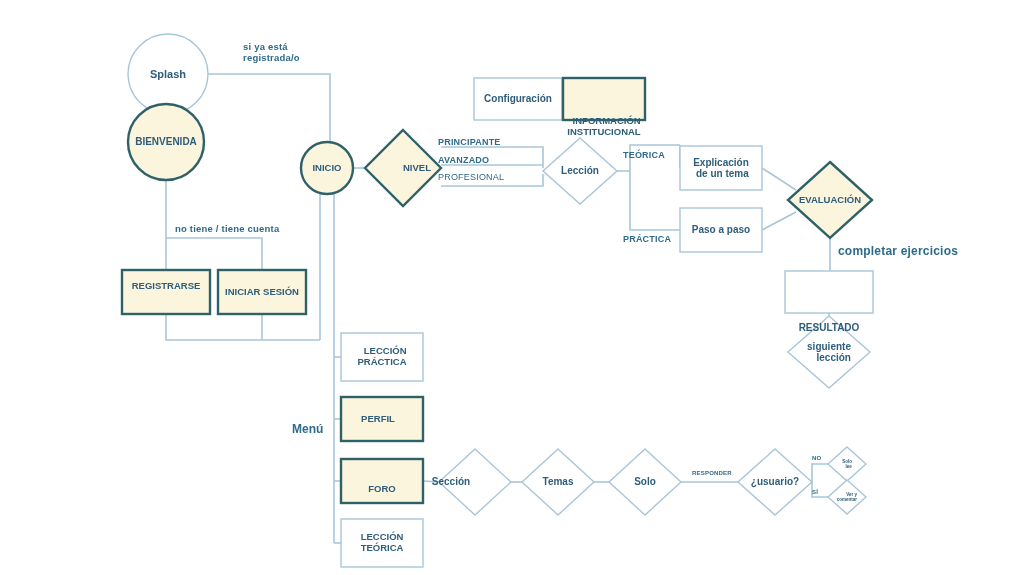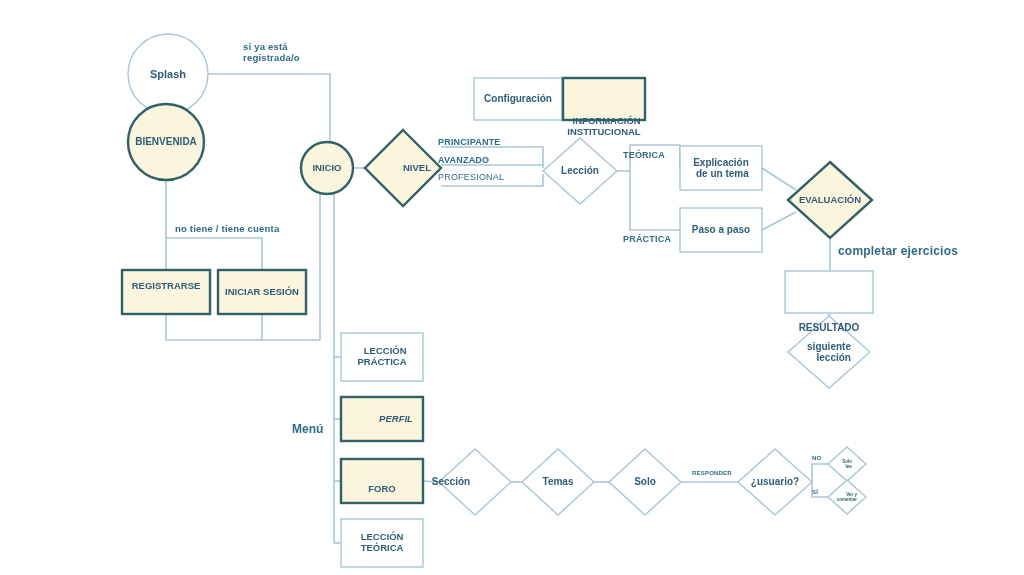--- a/index.html
+++ b/index.html
@@ -113,21 +113,21 @@
 de un tema</div>
       <div class="lbl" style="left: 641px; top: 208px; width: 160px; height: 44px; display: flex; align-items: center; justify-content: center; font-size: 10px; font-weight: 600; color: rgb(46, 93, 122);">Paso a paso</div>
       <div class="lbl" style="left: 750px; top: 178px; width: 160px; height: 44px; display: flex; align-items: center; justify-content: center; font-size: 9.5px; font-weight: 700; color: rgb(46, 93, 122);">EVALUACIÓN</div>
       <div class="lbl" style="left: 749px; top: 258px; width: 160px; height: 44px; display: flex; align-items: center; justify-content: center; font-size: 10px; font-weight: 700; color: rgb(46, 93, 122); margin-top: 48px;">RESULTADO</div>
       <div class="lbl" style="left: 749px; top: 330px; width: 160px; height: 44px; display: flex; align-items: center; justify-content: center; font-size: 10px; font-weight: 600; color: rgb(46, 93, 122);">siguiente
 lección</div>
       <div class="lbl" style="left: 86px; top: 270px; width: 160px; height: 32px; display: flex; align-items: center; justify-content: center; font-size: 9.5px; font-weight: 700; color: rgb(46, 93, 122);">REGISTRARSE</div>
       <div class="lbl" style="left: 182px; top: 270px; width: 160px; height: 44px; display: flex; align-items: center; justify-content: center; font-size: 9.5px; font-weight: 700; color: rgb(46, 93, 122);">INICIAR SESIÓN</div>
       <div class="lbl" style="left: 302px; top: 335px; width: 160px; height: 44px; display: flex; align-items: center; justify-content: center; font-size: 9.5px; font-weight: 700; color: rgb(46, 93, 122);">LECCIÓN
 PRÁCTICA</div>
-      <div class="lbl" style="left: 316px; top: 397px; width: 160px; height: 44px; display: flex; align-items: center; justify-content: center; font-size: 9.5px; font-weight: 700; color: rgb(46, 93, 122); font-style: italic;">PERFIL</div>
+      <div class="lbl" style="left: 298px; top: 397px; width: 160px; height: 44px; display: flex; align-items: center; justify-content: center; font-size: 9.5px; font-weight: 700; color: rgb(46, 93, 122);">PERFIL</div>
       <div class="lbl" style="left: 302px; top: 459px; width: 160px; height: 60px; display: flex; align-items: center; justify-content: center; font-size: 9.5px; font-weight: 700; color: rgb(46, 93, 122);">FORO</div>
       <div class="lbl" style="left: 302px; top: 521px; width: 160px; height: 44px; display: flex; align-items: center; justify-content: center; font-size: 9.5px; font-weight: 700; color: rgb(46, 93, 122);">LECCIÓN
 TEÓRICA</div>
       <div class="lbl" style="left: 371px; top: 460px; width: 160px; height: 44px; display: flex; align-items: center; justify-content: center; font-size: 10px; font-weight: 600; color: rgb(46, 93, 122);">Sección</div>
       <div class="lbl" style="left: 478px; top: 460px; width: 160px; height: 44px; display: flex; align-items: center; justify-content: center; font-size: 10px; font-weight: 600; color: rgb(46, 93, 122);">Temas</div>
       <div class="lbl" style="left: 565px; top: 460px; width: 160px; height: 44px; display: flex; align-items: center; justify-content: center; font-size: 10px; font-weight: 600; color: rgb(46, 93, 122);">Solo</div>
       <div class="lbl" style="left: 695px; top: 460px; width: 160px; height: 44px; display: flex; align-items: center; justify-content: center; font-size: 10px; font-weight: 600; color: rgb(46, 93, 122);">¿usuario?</div>
       <div class="lbl" style="left: 767px; top: 442px; width: 160px; height: 44px; display: flex; align-items: center; justify-content: center; font-size: 4.5px; font-weight: 600; color: rgb(46, 93, 122);">Solo
 lee</div>
       <div class="lbl" style="left: 767px; top: 475px; width: 160px; height: 44px; display: flex; align-items: center; justify-content: center; font-size: 4.5px; font-weight: 600; color: rgb(46, 93, 122);">Ver y

